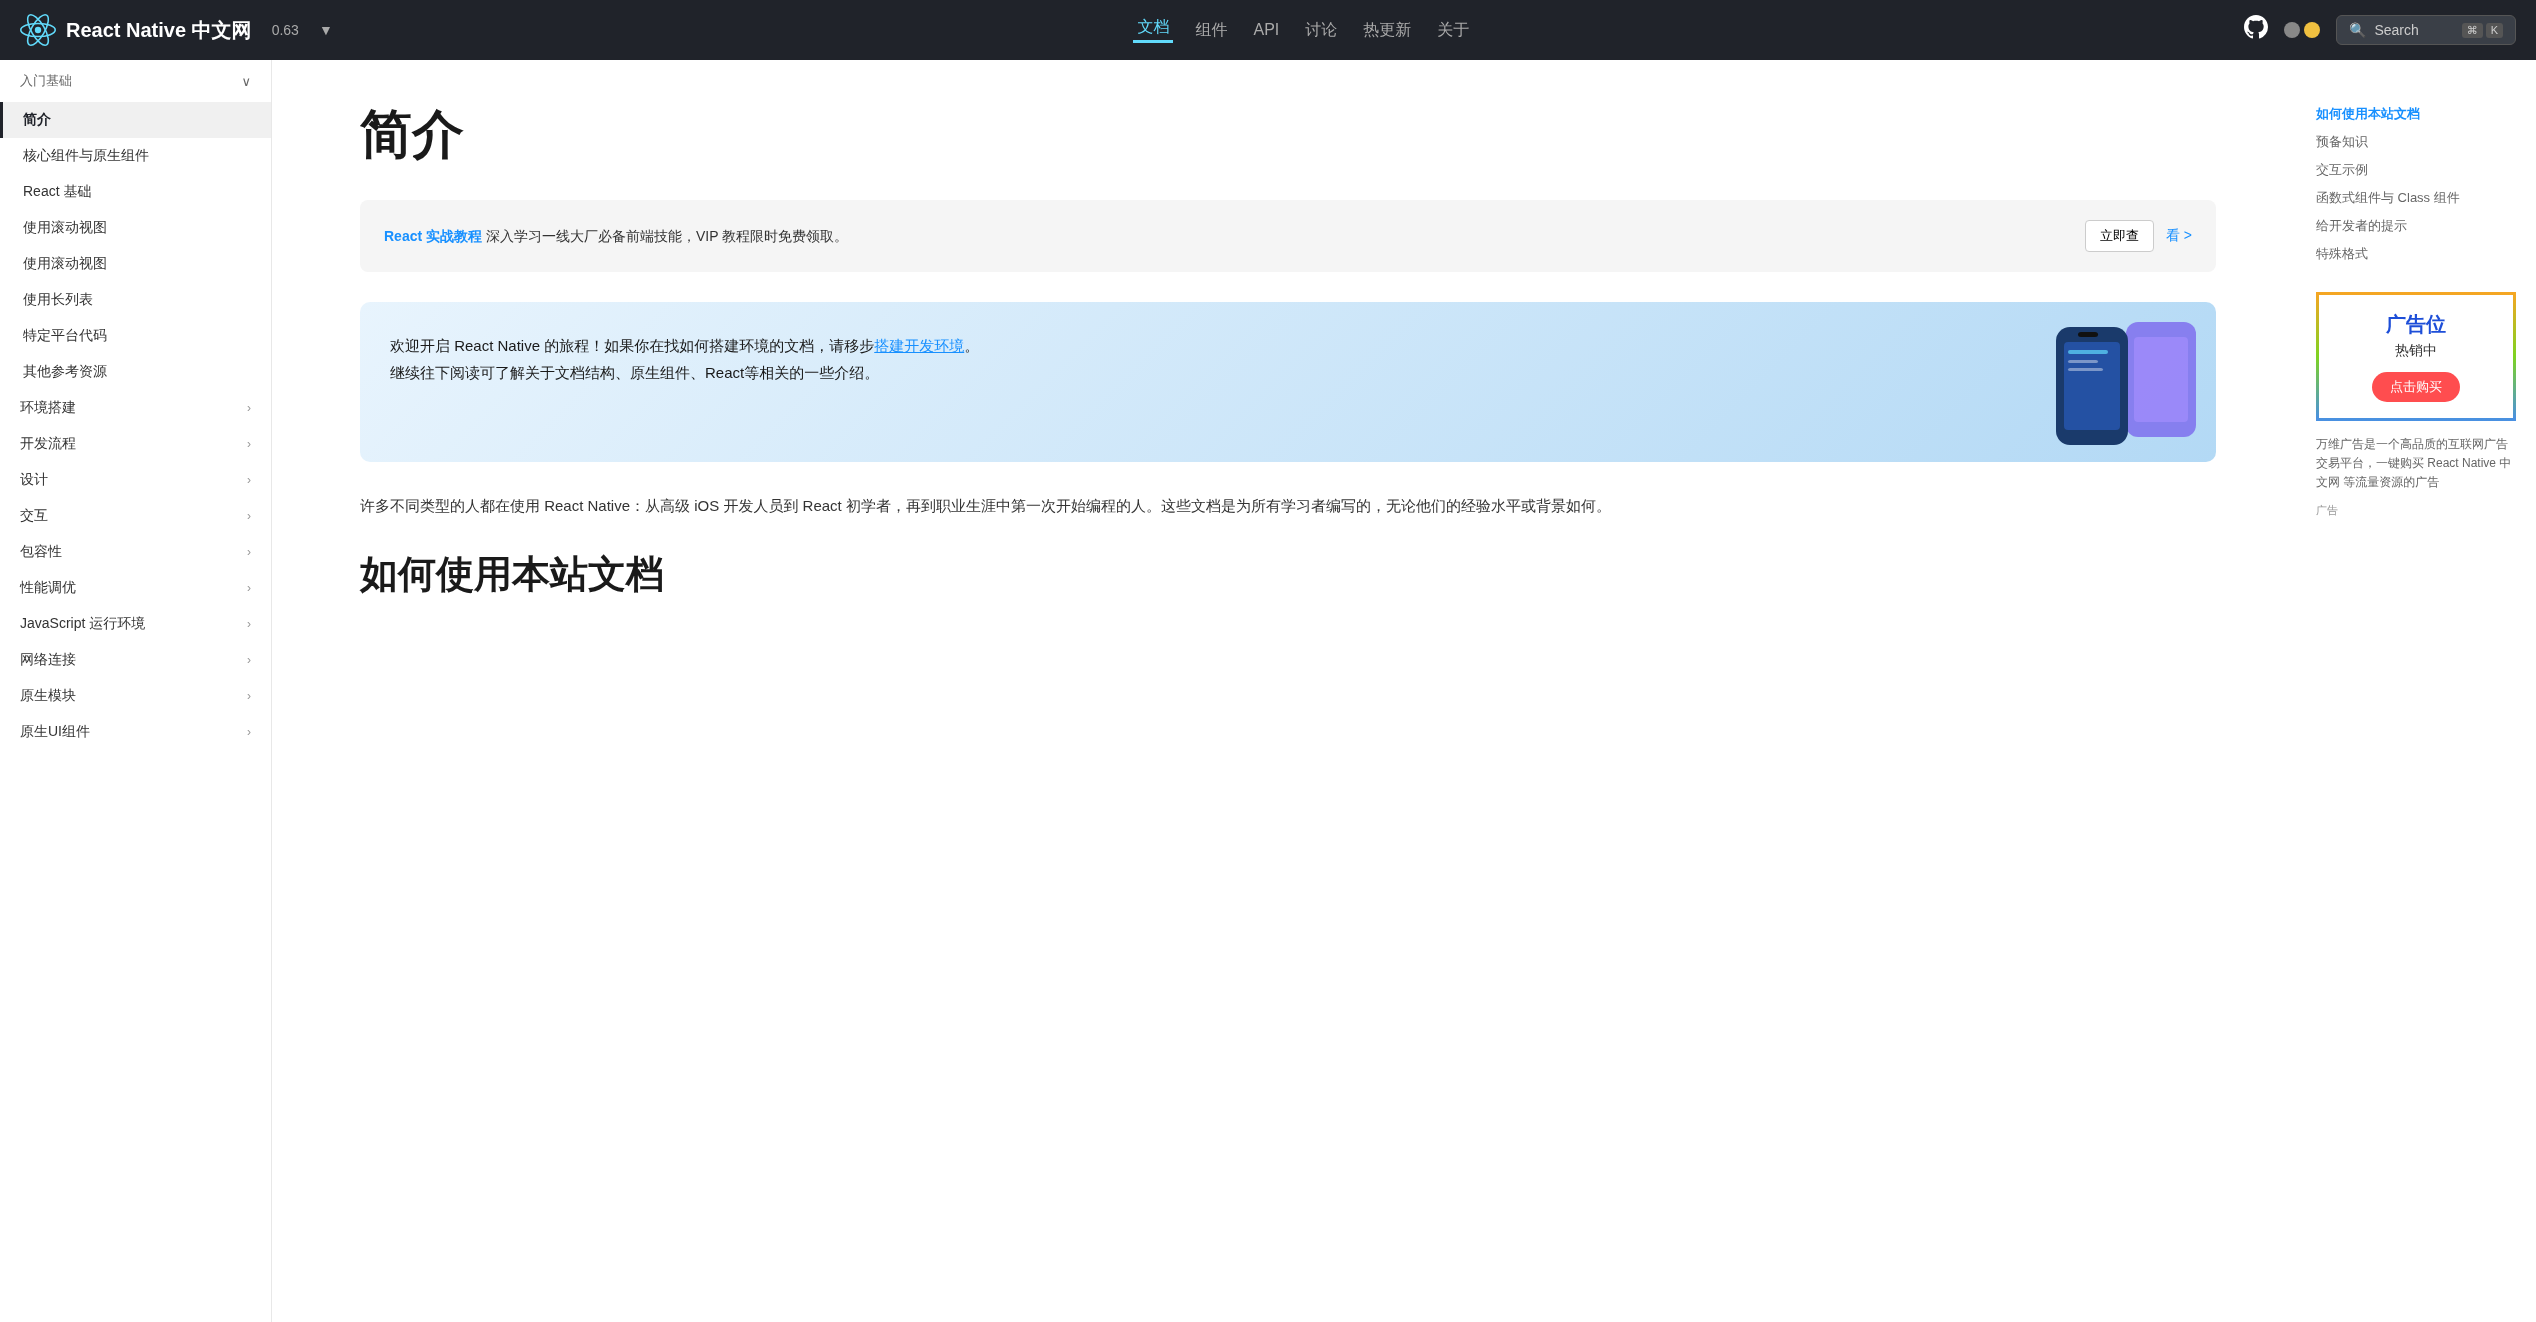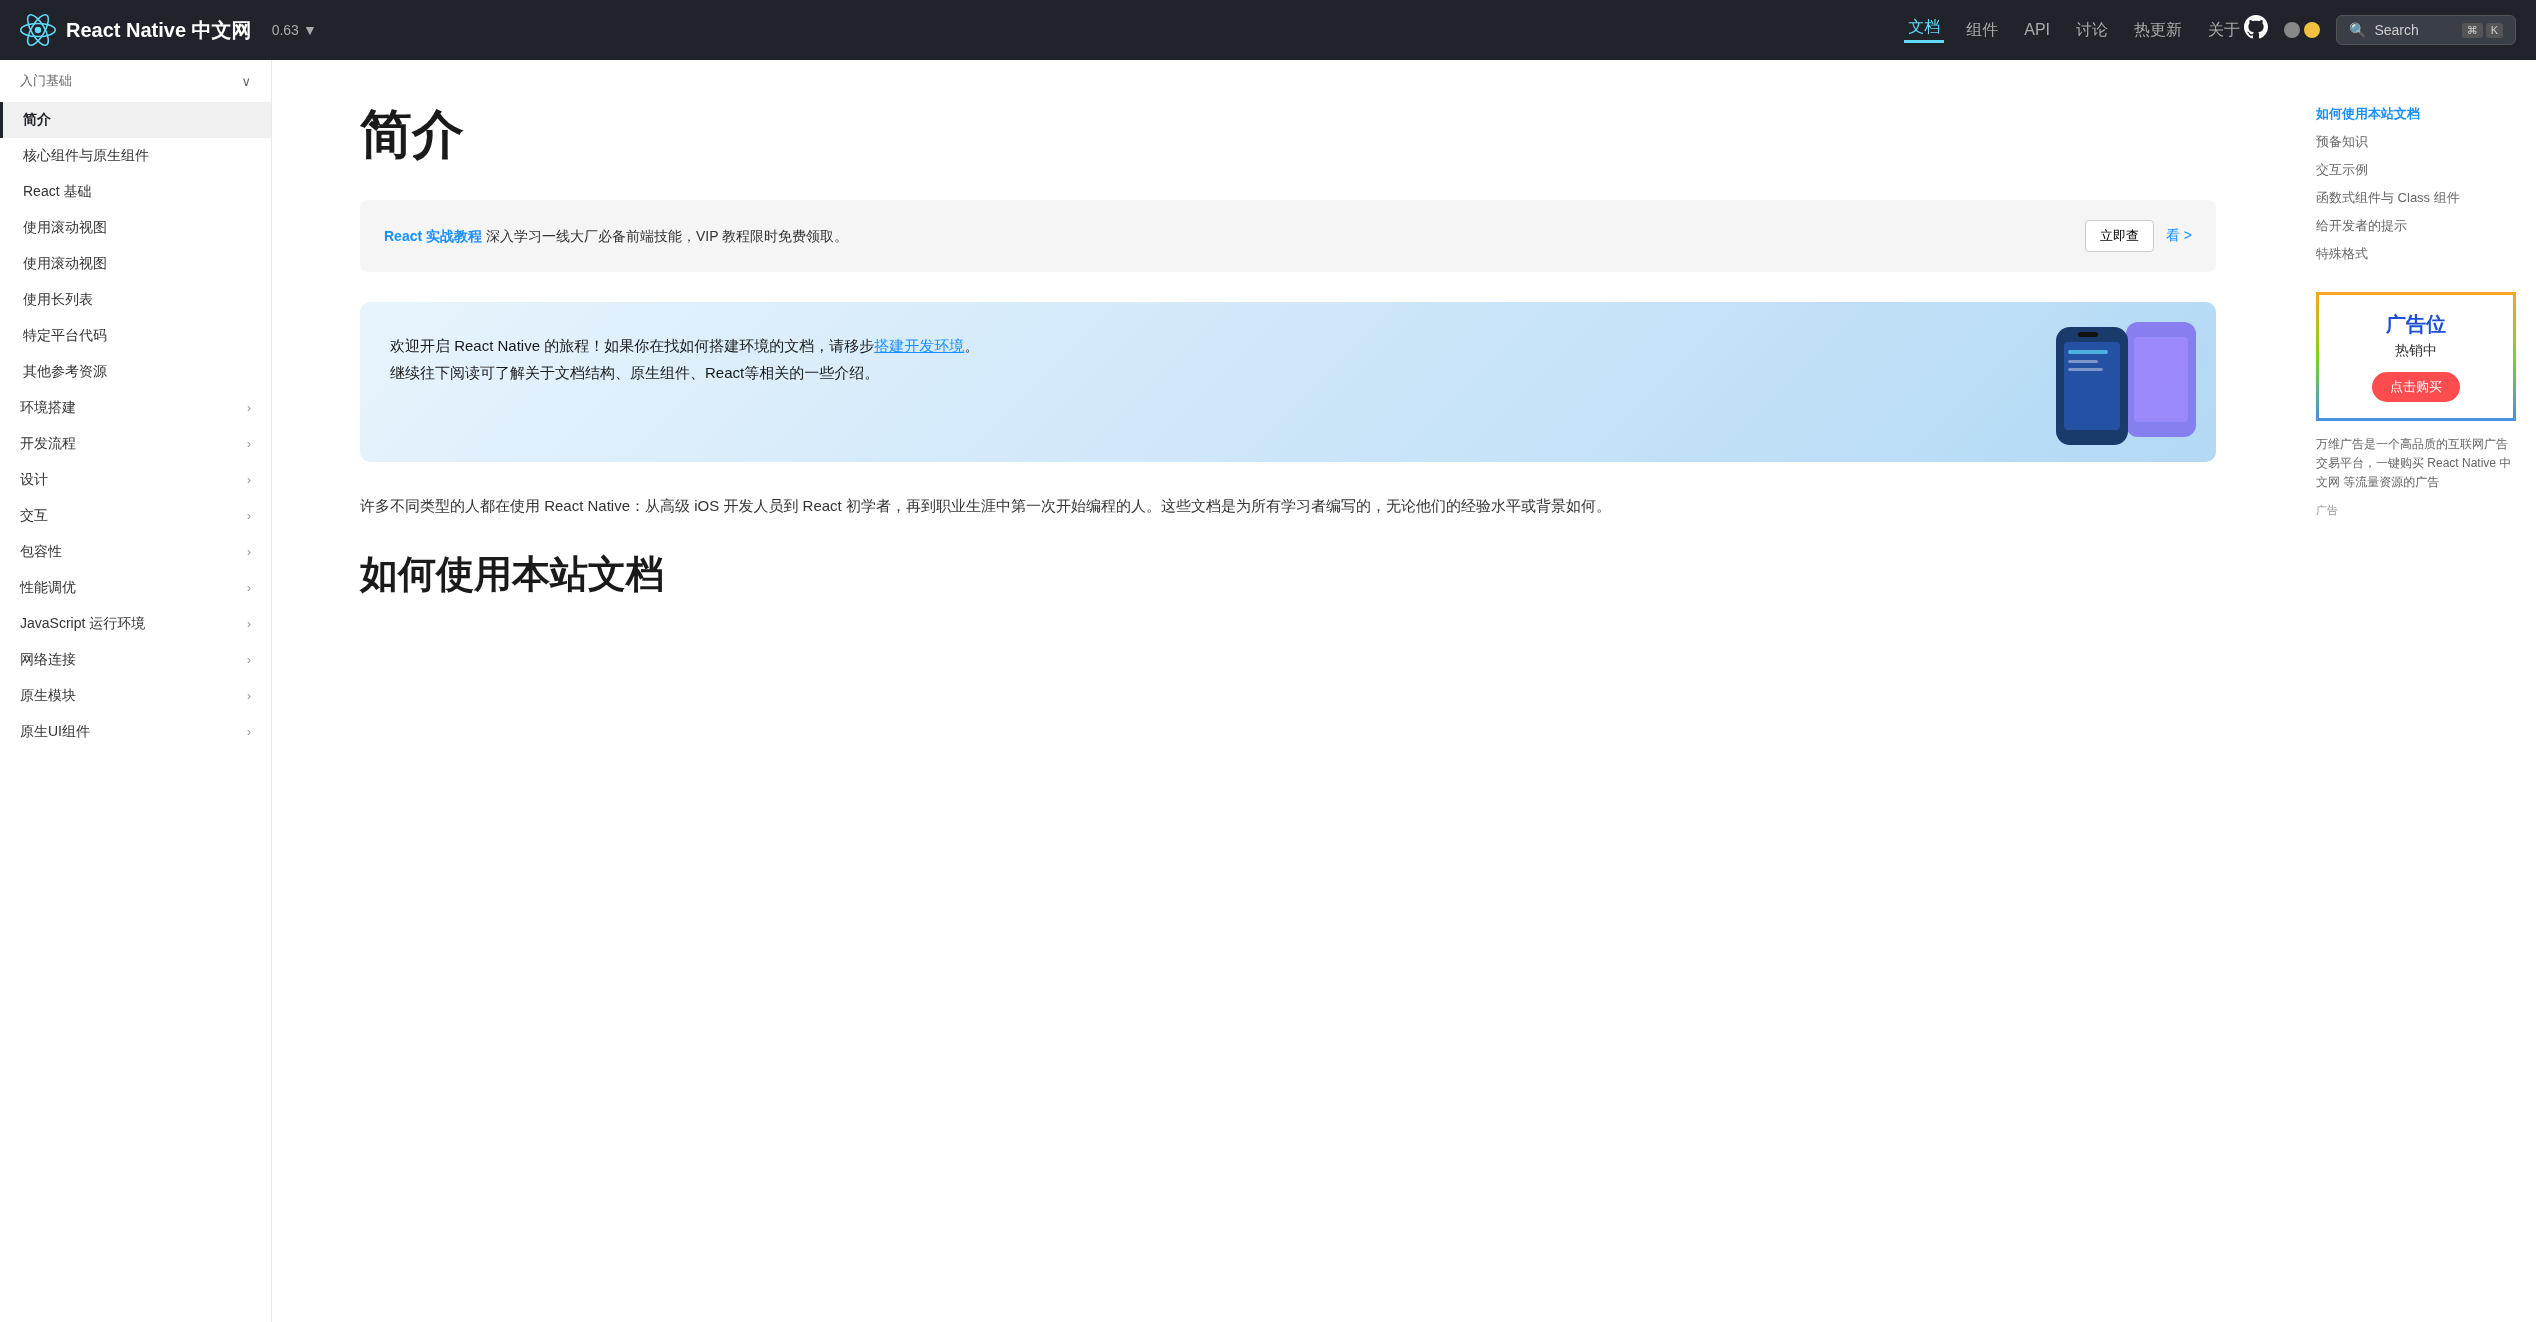--- a/index.html
+++ b/index.html
@@ -27,31 +27,31 @@
       text-decoration: none;
       margin-right: 20px;
     }
     .react-logo {
       width: 36px;
       height: 36px;
     }
     .version-badge {
       display: flex;
       align-items: center;
-      gap: 4px;
+      gap: 20px;
       color: #aaa;
       font-size: 14px;
       margin-right: 30px;
       cursor: pointer;
     }
     .nav-links {
       flex: 1;
       display: flex;
       align-items: center;
-      justify-content: flex-end;
+      justify-content: center;
       gap: 18px;
     }
     .nav-link {
       color: #aaa;
       text-decoration: none;
       font-size: 16px;
       padding: 0 4px;
       cursor: pointer;
     }
     .nav-link.active {

